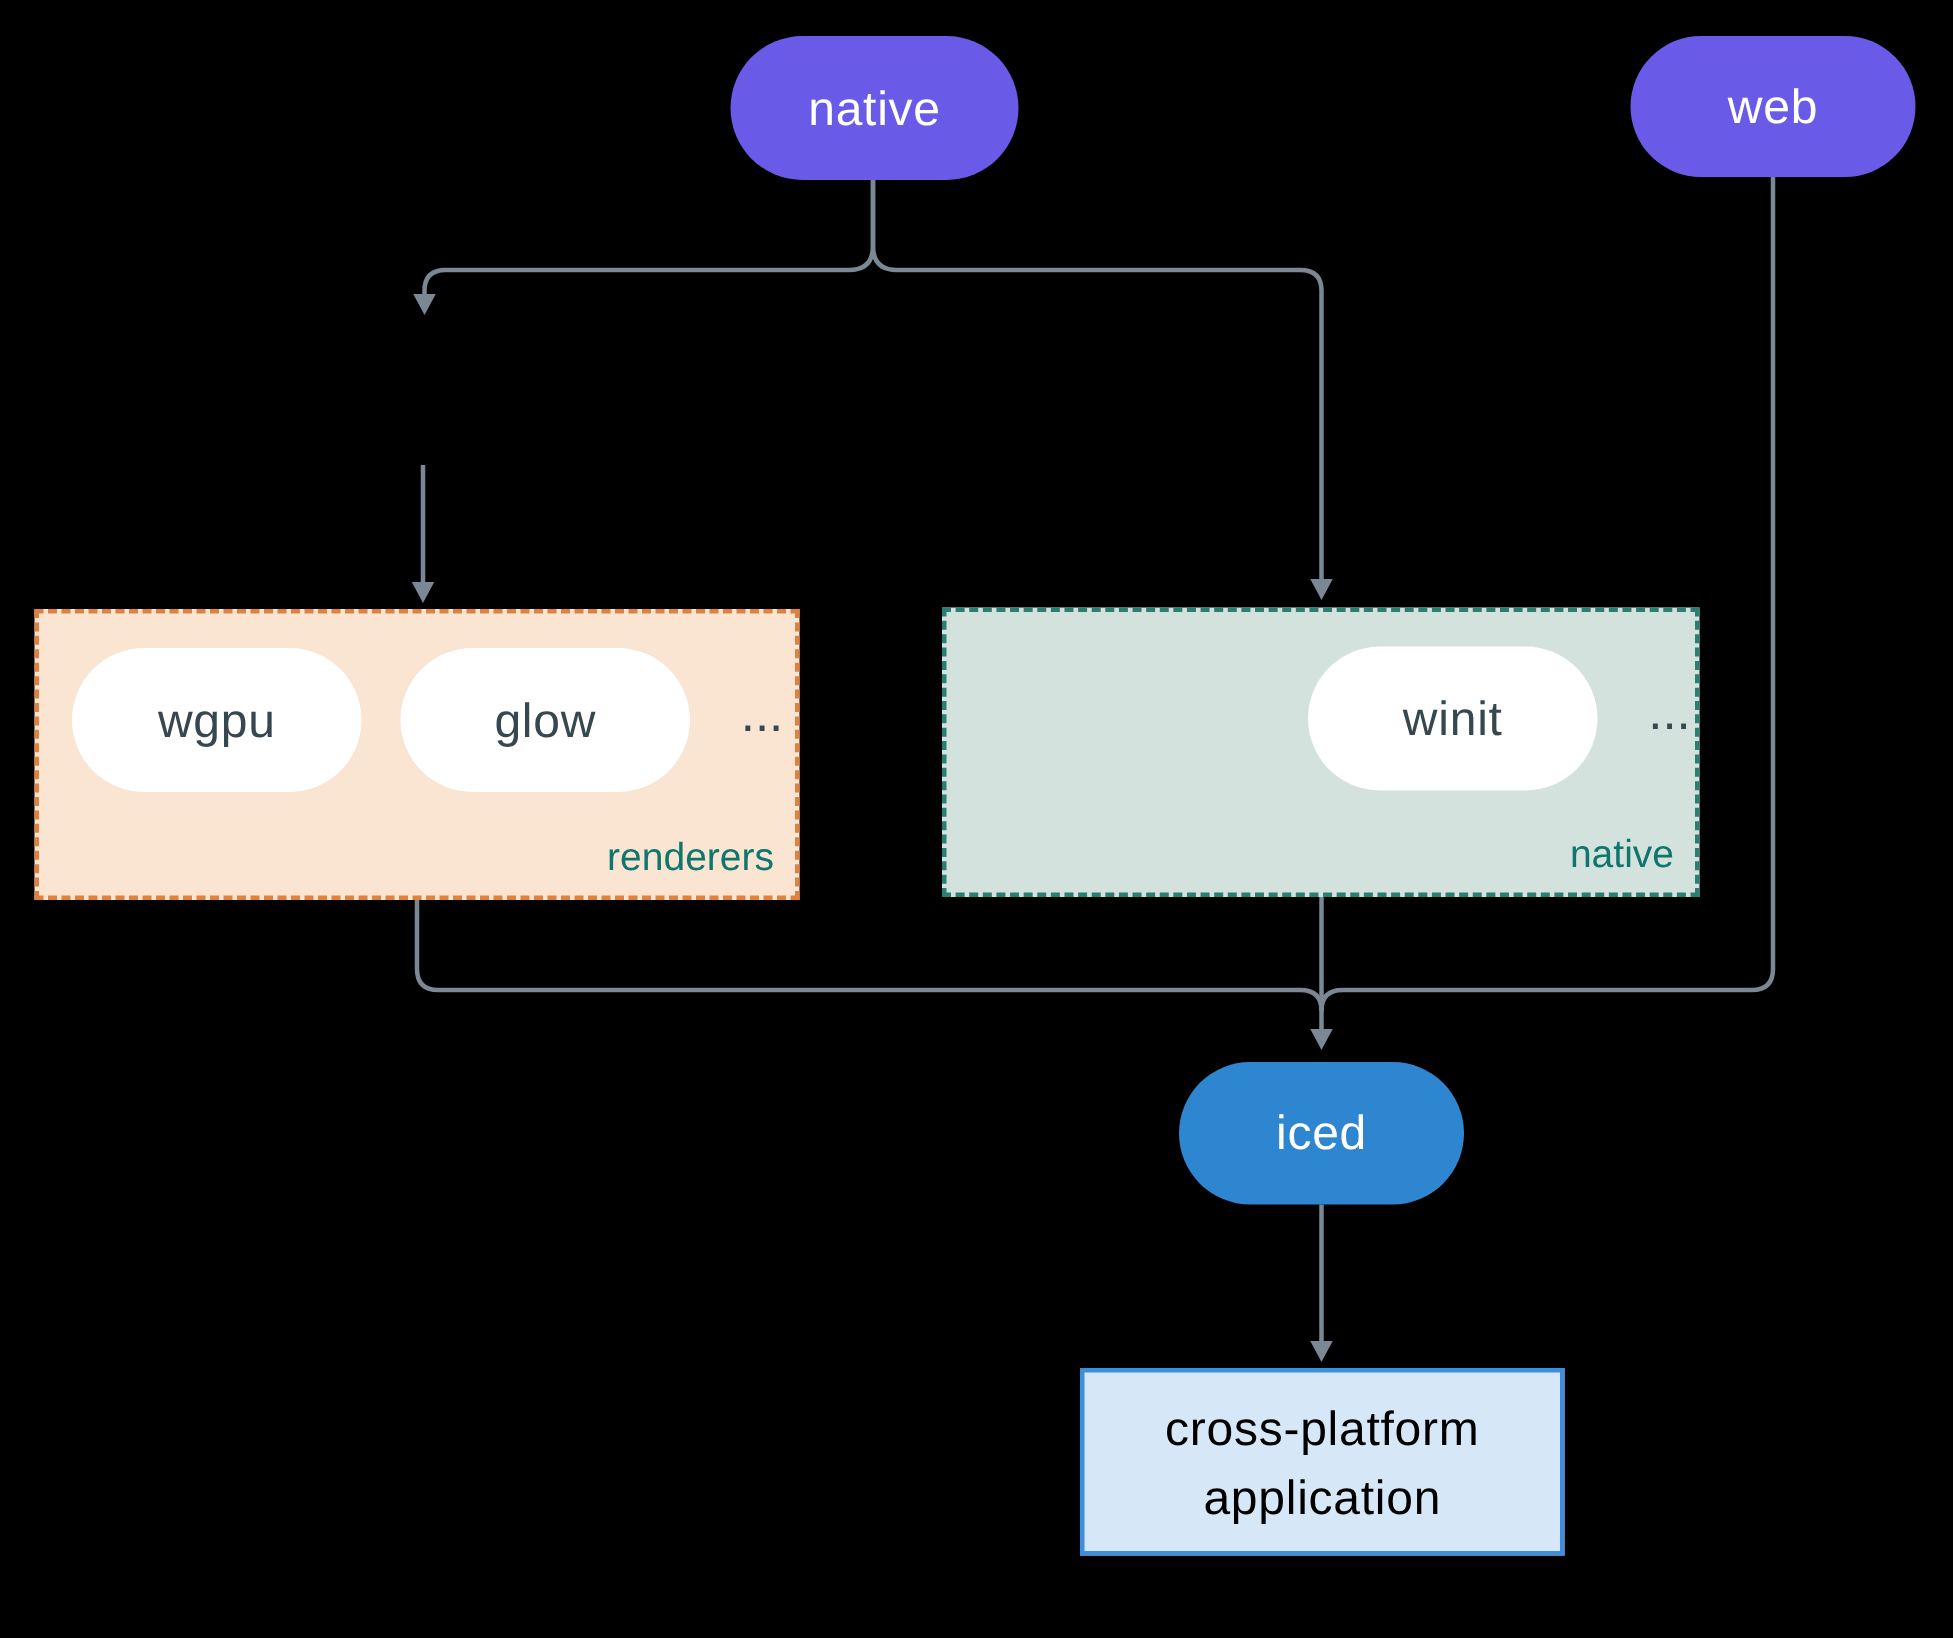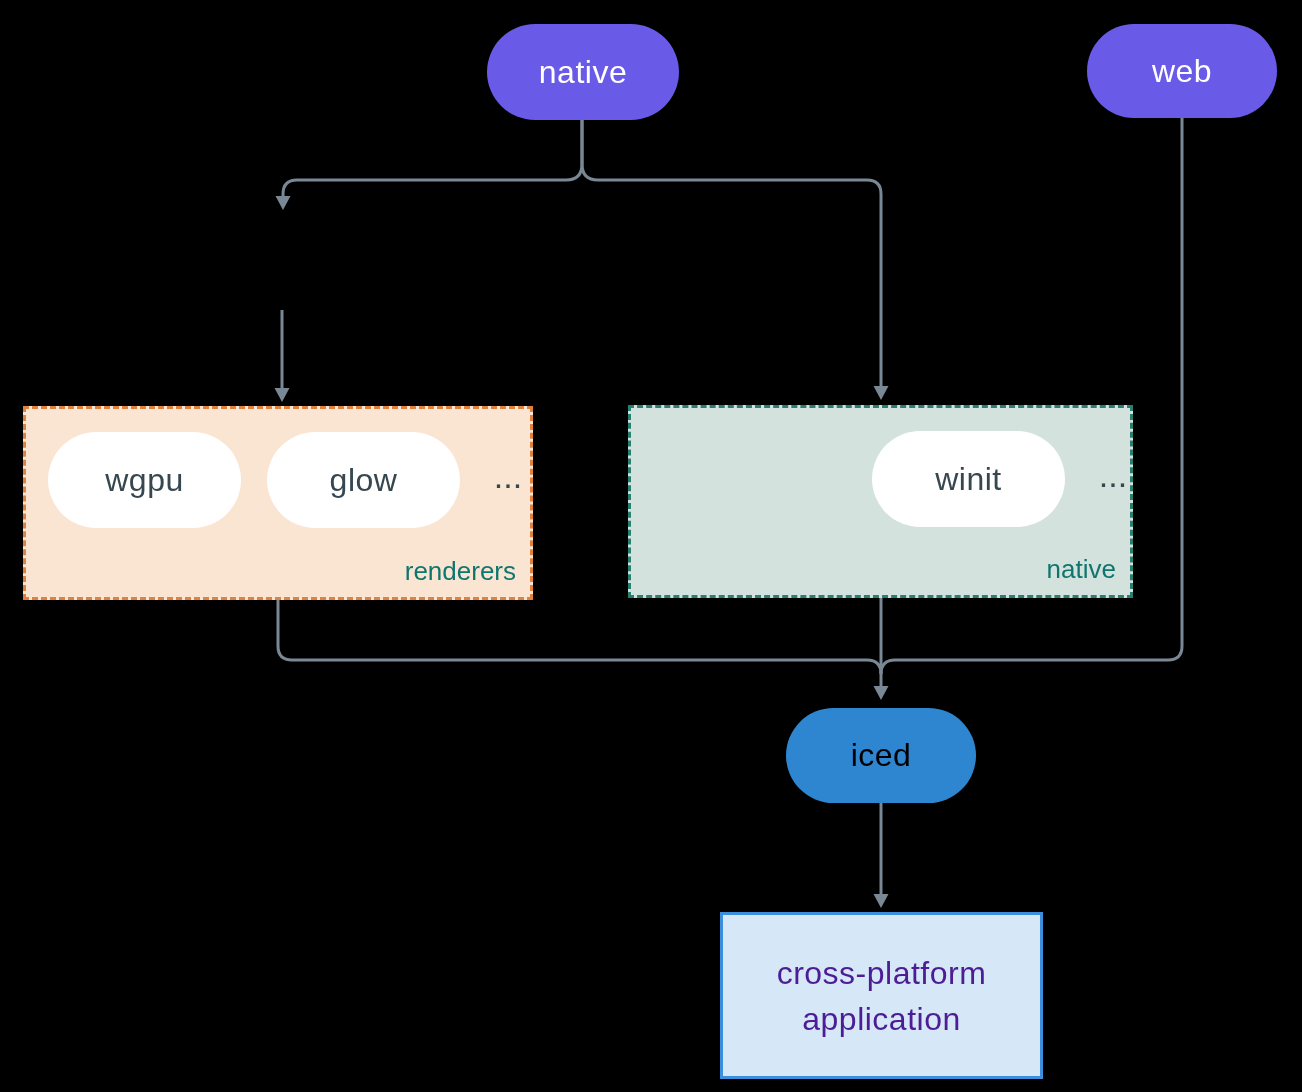--- a/index.html
+++ b/index.html
@@ -35,21 +35,21 @@
     z-index: 2;
     display: flex;
     align-items: center;
     justify-content: center;
     border-radius: 50px;
     font-size: 32px;
     letter-spacing: 0.5px;
   }
   .pill.purple { background: #6A5AE8; color: #FFFFFF; }
   .pill.orange { background: #E0833E; color: #FFFFFF; }
-  .pill.blue   { background: #2E86D1; color: #000000; }
+  .pill.blue   { background: #2E86D1; color: #ffffff; }
   .pill.white  { background: #FFFFFF; color: #37474F; }
 
   .group {
     position: absolute;
     z-index: 2;
     box-sizing: border-box;
   }
   .group.renderers {
     background: #FAE4D2;
     border: 3px dashed #E0823D;
@@ -89,29 +89,29 @@
   .node-graphics { left: 187px; top: 215px; width: 190px; height: 95px; }
   .node-iced     { left: 786px; top: 708px; width: 190px; height: 95px; }
   .group.renderers { left: 23px;  top: 406px; width: 510px; height: 194px; }
   .group.shells    { left: 628px; top: 405px; width: 505px; height: 193px; }
   .app-box {
     position: absolute;
     z-index: 2;
     left: 720px;
     top: 912px;
     width: 323px;
-    height: 167px;
+    height: 125px;
     box-sizing: border-box;
     background: #D6E7F8;
     border: 3px solid #3E8EDE;
     display: flex;
     flex-direction: column;
     align-items: center;
     justify-content: center;
-    color: #4c1d95;
+    color: #000000;
     font-size: 32px;
     line-height: 46px;
     letter-spacing: 0.5px;
   }
 </style>
 </head>
 <body>
 
 <div class="canvas">
 

